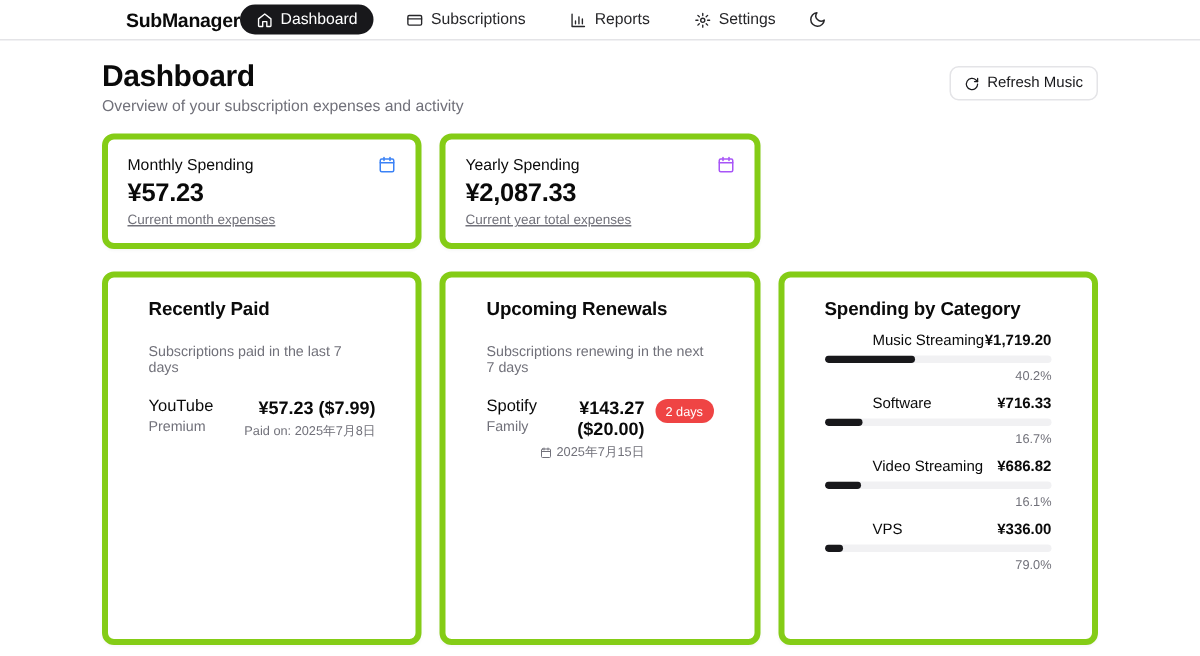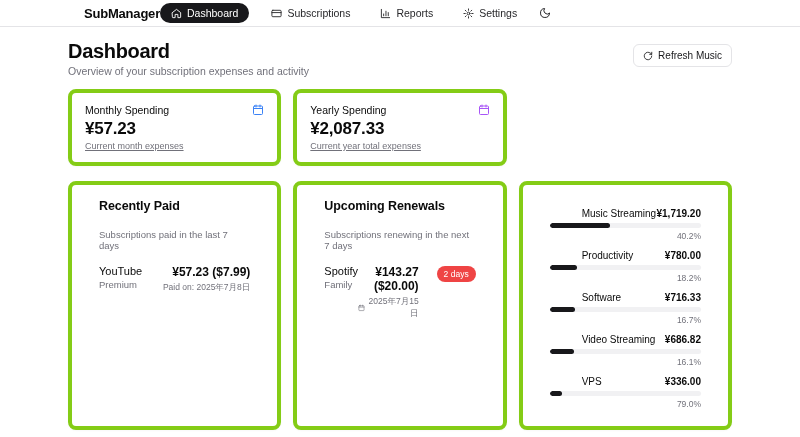--- a/index.html
+++ b/index.html
@@ -61,21 +61,21 @@
   .card-title { font-size: 12.5px; font-weight: bold; letter-spacing: -0.1px; }
   .card-subtitle { font-size: 9.5px; color: #71717a; margin-top: 16px; }
 
   .sub-item { display: flex; justify-content: space-between; align-items: flex-start; margin-top: 14px; }
   .sub-name { font-size: 11px; font-weight: 500; }
   .sub-plan { font-size: 9.5px; color: #71717a; margin-top: 2px; }
   .sub-amount { font-size: 12px; font-weight: bold; text-align: right; }
   .sub-meta { font-size: 8.5px; color: #71717a; margin-top: 3px; text-align: right;
               display: flex; align-items: center; gap: 3px; justify-content: flex-end; }
   .sub-meta svg { width: 8px; height: 8px; }
-  .renewal-right { display: flex; align-items: flex-start; gap: 18px; }
+  .renewal-right { display: flex; align-items: flex-start; gap: 7px; }
   .badge {
     background: #dc2626; color: #fff; font-size: 8.5px; font-weight: 500;
     padding: 3px 7px; border-radius: 999px; margin-top: 1px; white-space: nowrap;
   }
 
   
   .cat-list { margin-top: 4px; }
   .cat-row { margin-top: 9px; }
   .cat-line { display: flex; justify-content: space-between; align-items: baseline; margin-left: 32px; }
   .cat-name { font-size: 10px; font-weight: 500; }
@@ -218,42 +218,33 @@
                 </svg>
               <span>2025年7月15日</span>
             </div>
           </div>
           <span class="badge" style="background: #ef4444;">2 days</span>
         </div>
       </div>
     </div>
 
     <div class="card main-card">
+      <div class="card-title">Spending by Category</div>
       <div class="cat-list">
   <div class="cat-row">
     <div class="cat-line">
       <span class="cat-name">Music Streaming</span>
       <span class="cat-amount">¥1,719.20</span>
     </div>
     <div class="cat-track" style="background: rgb(241, 241, 243);">
       <div class="cat-fill" style="width: 40.2%; background: rgb(24, 24, 27);"></div>
     </div>
     <div class="cat-pct">40.2%</div>
   </div>
 
-  <div class="cat-row">
-    <div class="cat-line">
-      <span class="cat-name">Productivity</span>
-      <span class="cat-amount">¥780.00</span>
-    </div>
-    <div class="cat-track" style="background: rgb(241, 241, 243);">
-      <div class="cat-fill" style="width: 18.2%; background: rgb(24, 24, 27);"></div>
-    </div>
-    <div class="cat-pct">18.2%</div>
-  </div>
 
   <div class="cat-row">
     <div class="cat-line">
       <span class="cat-name">Software</span>
       <span class="cat-amount">¥716.33</span>
     </div>
     <div class="cat-track" style="background: rgb(241, 241, 243);">
       <div class="cat-fill" style="width: 16.7%; background: rgb(24, 24, 27);"></div>
     </div>
     <div class="cat-pct">16.7%</div>

